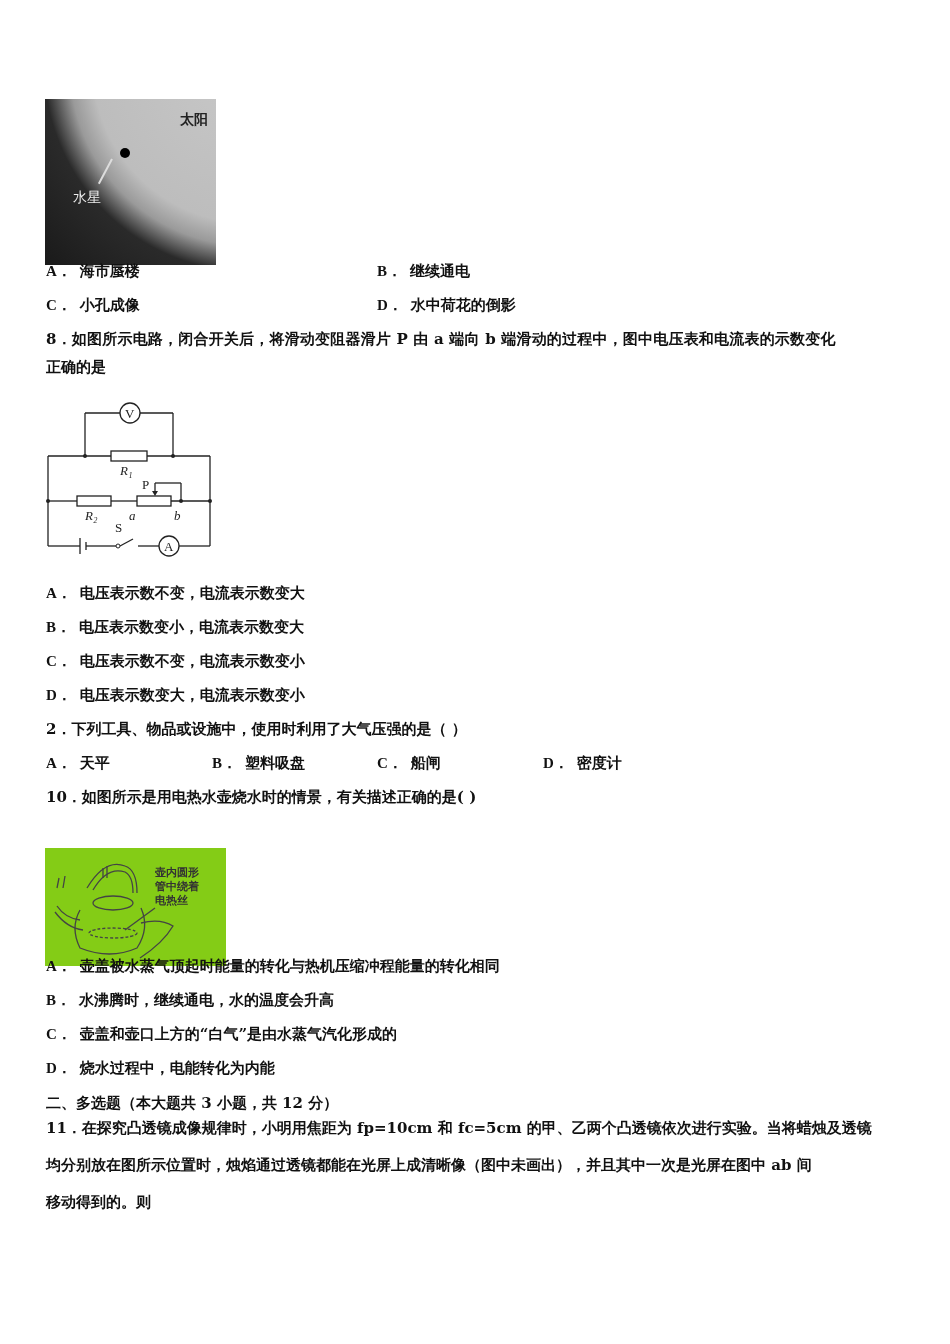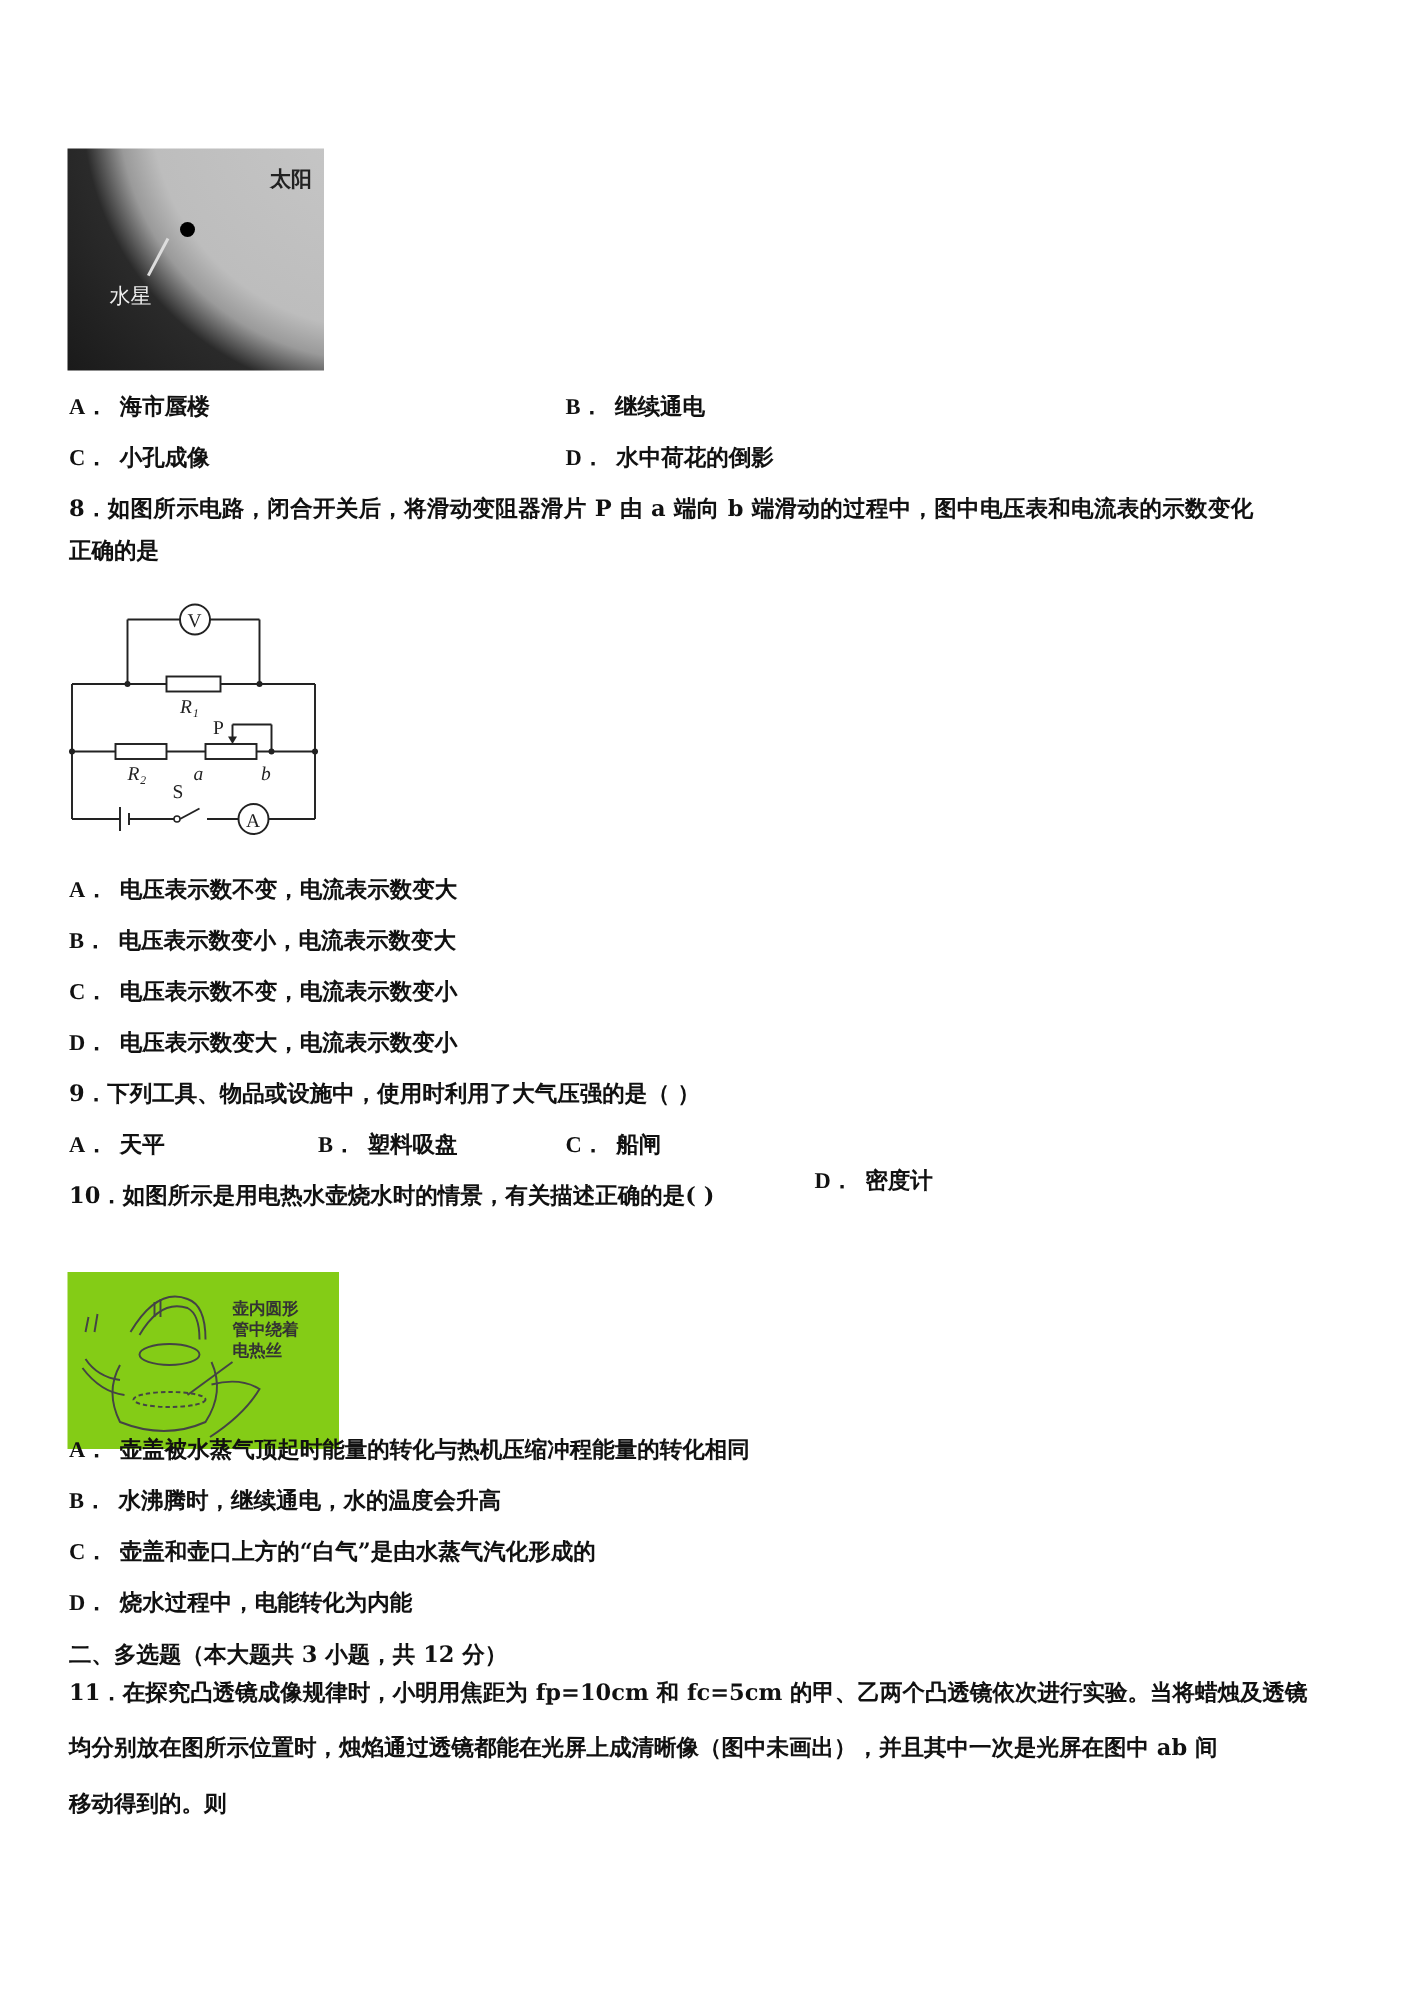--- a/index.html
+++ b/index.html
@@ -9,21 +9,21 @@
       color: #111;
     }
     .line {
       position: absolute; left: 46px;
       font-size: 15px; font-weight: bold; line-height: 20px;
       white-space: nowrap;
     }
     .opt-label { font-weight: bold; margin-right: 8px; font-family: "Liberation Serif", serif; }
     .fig { position: absolute; }
     .img-sun {
-      left: 45px; top: 99px; width: 171px; height: 148px;
+      left: 45px; top: 99px; width: 171px; height: 166px;
       background: radial-gradient(circle at 120% -20%, #c8c8c8 0%, #bdbdbd 55%, #9a9a9a 63%, #2a2a2a 72%, #1a1a1a 100%);
     }
     .img-sun .lbl-sun { position: absolute; right: 8px; top: 12px; font-size: 14px; font-weight: bold; color: #222; }
     .img-sun .lbl-mercury { position: absolute; left: 28px; top: 90px; font-size: 14px; font-weight: normal; color: #eee; }
     .img-sun .dot { position: absolute; left: 75px; top: 49px; width: 10px; height: 10px; border-radius: 50%; background: #000; }
     .img-sun .pointer { position: absolute; left: 66px; top: 60px; width: 2px; height: 28px; background: #ddd; transform: rotate(28deg); transform-origin: top; }
     .circuit { left: 45px; top: 398px; width: 170px; height: 160px; }
     .kettle {
       left: 45px; top: 848px; width: 181px; height: 118px;
       background: #84cc16;
@@ -118,31 +118,31 @@
 <div class="line" style="top:617px;">
   <span class="opt-label">B．</span><span>电压表示数变小，电流表示数变大</span>
 </div>
 <div class="line" style="top:651px;">
   <span class="opt-label">C．</span><span>电压表示数不变，电流表示数变小</span>
 </div>
 <div class="line" style="top:685px;">
   <span class="opt-label">D．</span><span>电压表示数变大，电流表示数变小</span>
 </div>
 
-<div class="line" style="top:719px;">9．下列工具、物品或设施中，使用时利用了大气压强的是（ ）</div>
+<div class="line" style="top:719px;">2．下列工具、物品或设施中，使用时利用了大气压强的是（ ）</div>
 <div class="line" style="top:753px;">
   <span class="opt-label">A．</span><span>天平</span>
 </div>
 <div class="line" style="top:753px; left:212px;">
   <span class="opt-label">B．</span><span>塑料吸盘</span>
 </div>
 <div class="line" style="top:753px; left:377px;">
   <span class="opt-label">C．</span><span>船闸</span>
 </div>
-<div class="line" style="top:753px; left:543px;margin-top:24px;">
+<div class="line" style="top:753px; left:543px;">
   <span class="opt-label">D．</span><span>密度计</span>
 </div>
 
 <div class="line" style="top:787px;">10．如图所示是用电热水壶烧水时的情景，有关描述正确的是( )</div>
 
 <div class="fig kettle">
   <svg width="181" height="118" viewBox="0 0 181 118" xmlns="http://www.w3.org/2000/svg">
     <g stroke="#444" stroke-width="1.3" fill="none">
       <path d="M42 40 Q60 10 80 18 Q92 22 92 45"></path>
       <path d="M48 42 Q62 18 80 24 Q88 28 88 45"></path>

